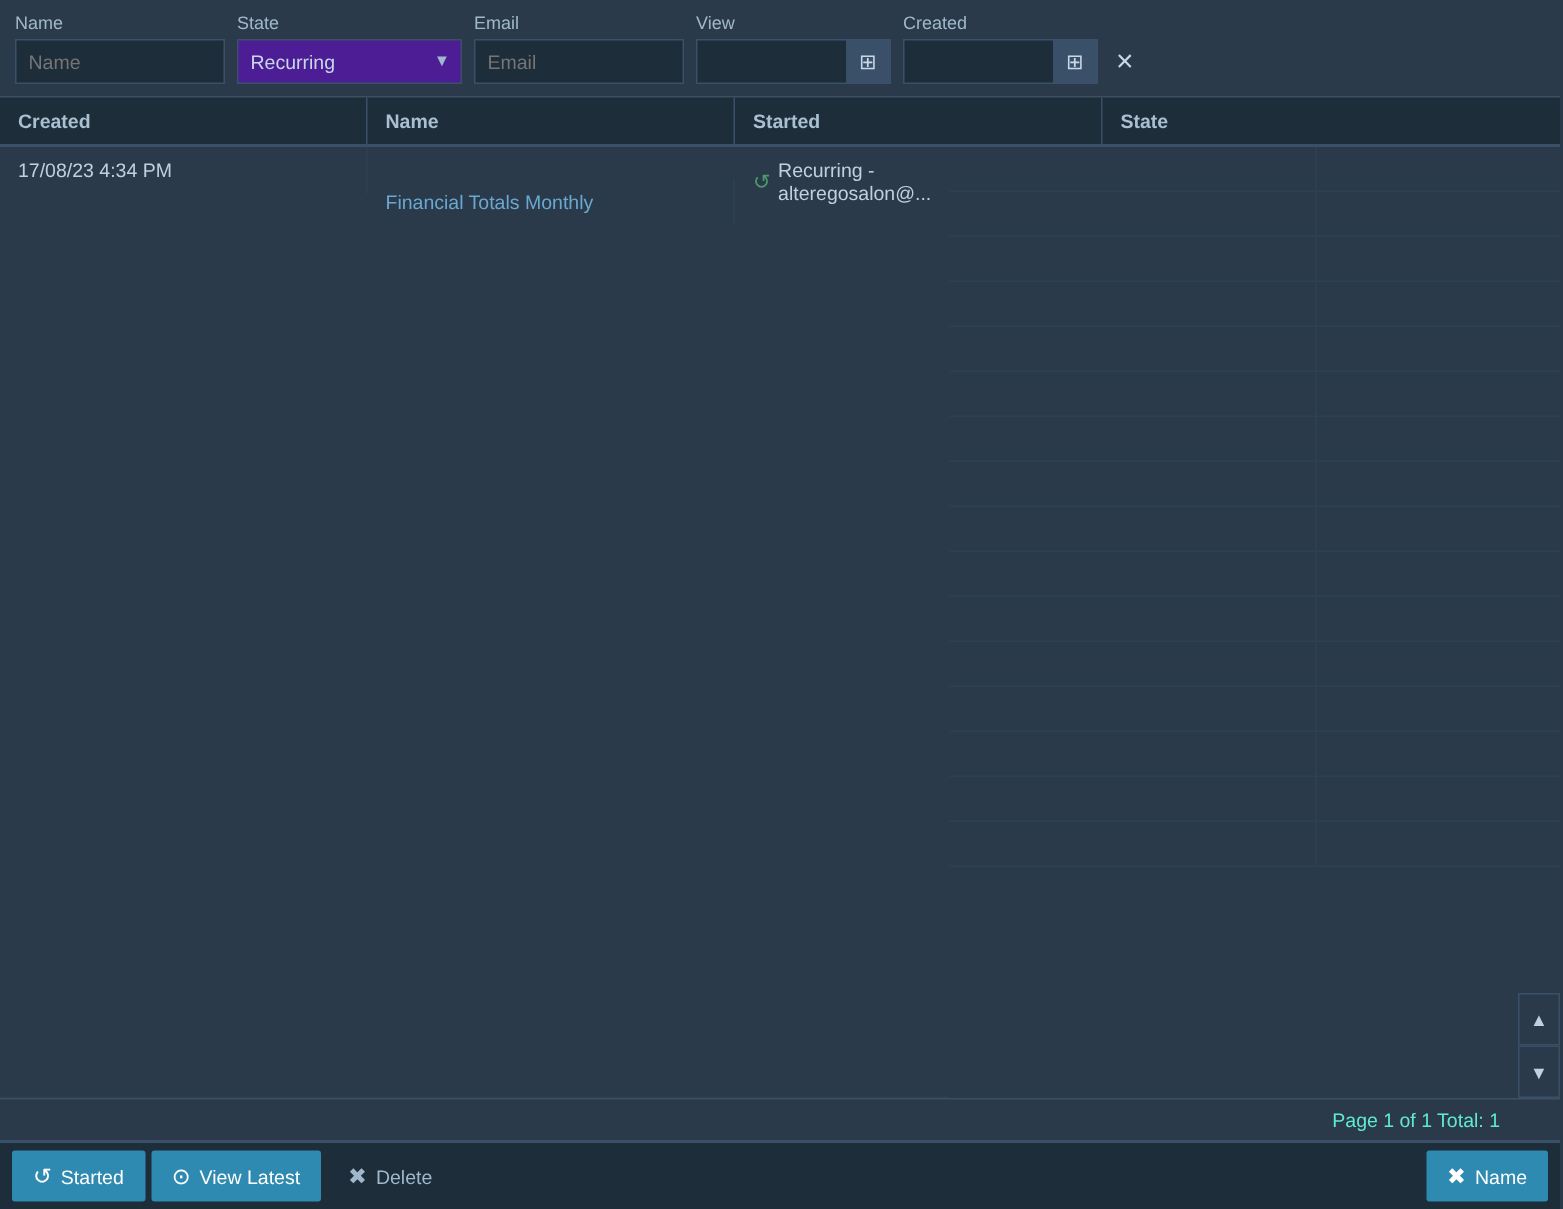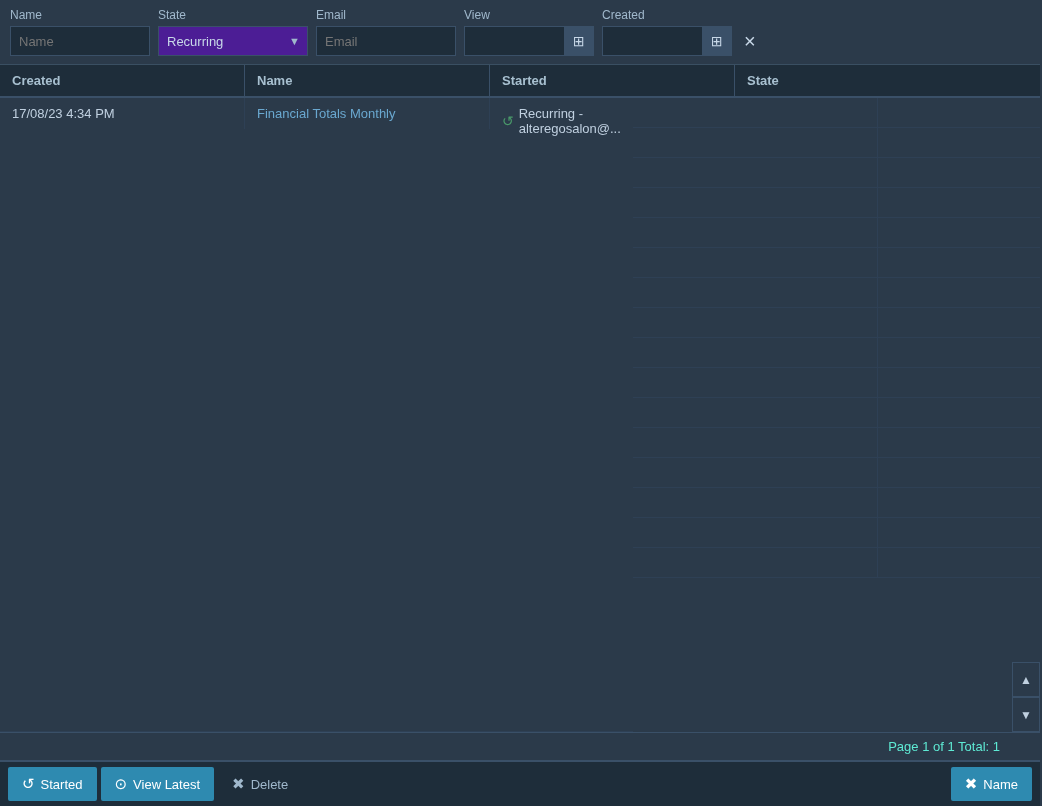--- a/index.html
+++ b/index.html
@@ -185,20 +185,21 @@
       border-right: 1px solid #2e4055;
       font-size: 13px;
     }
     .col-name {
       width: 245px;
       min-width: 245px;
       padding: 8px 12px;
       color: #6aa8d0;
       border-right: 1px solid #2e4055;
       font-size: 13px;
+      margin-top: 21px;
     }
     .col-started {
       width: 245px;
       min-width: 245px;
       padding: 8px 12px;
       color: #c0d0e0;
       border-right: 1px solid #2e4055;
       font-size: 13px;
       display: flex;
       align-items: center;

